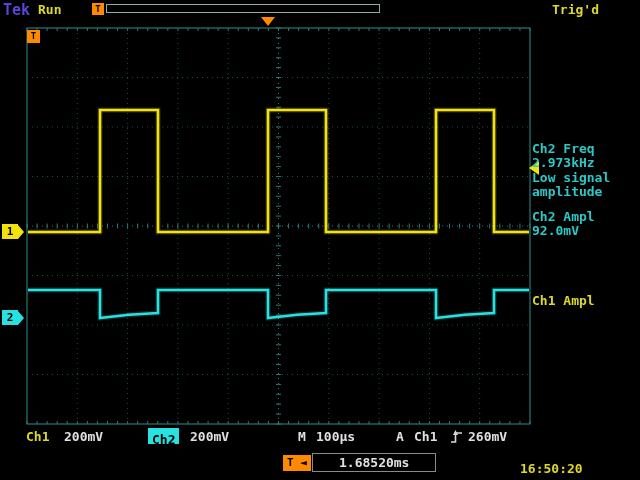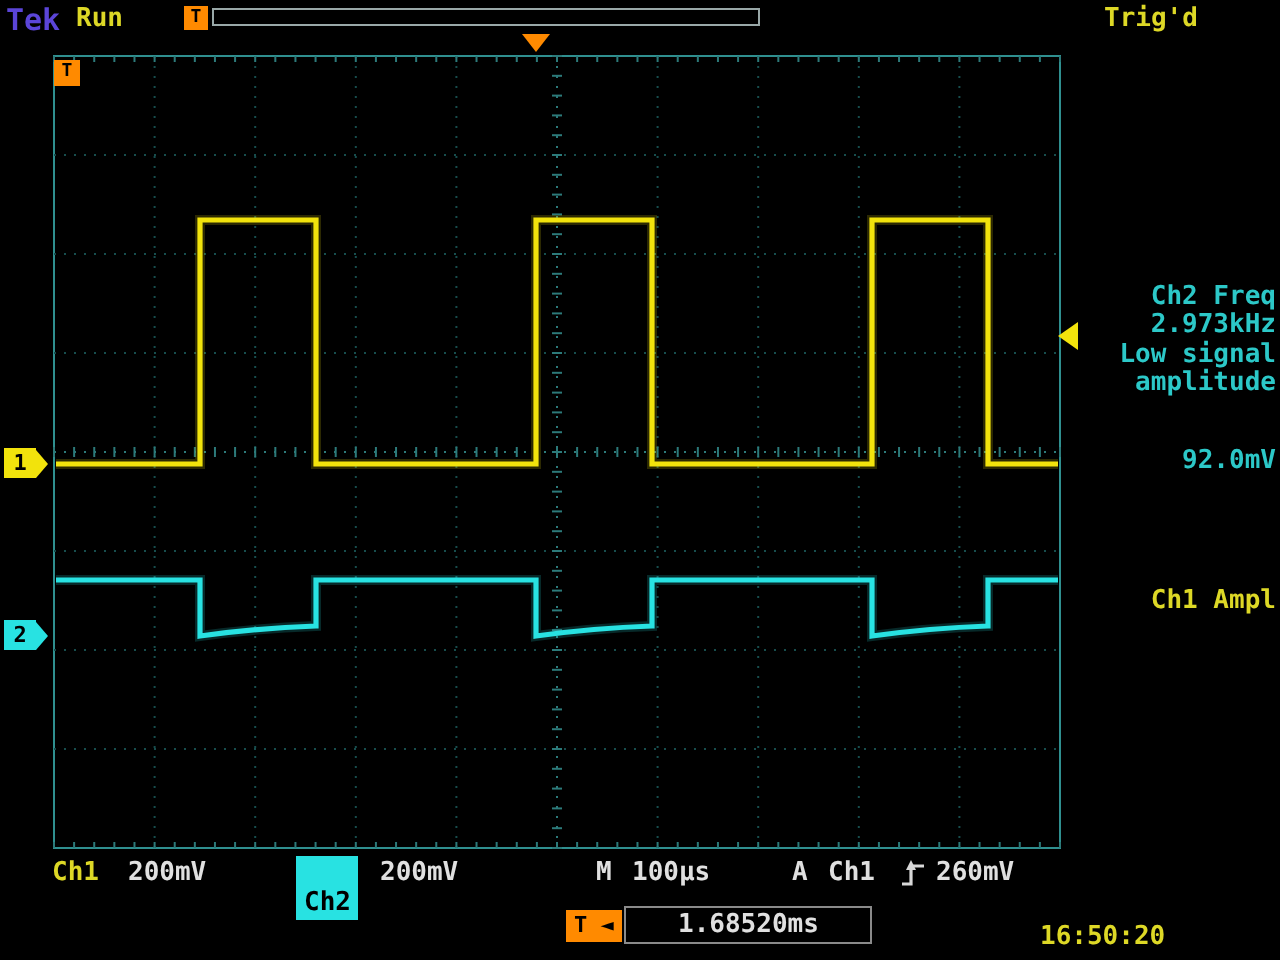--- a/index.html
+++ b/index.html
@@ -9,35 +9,35 @@
   }
   *{box-sizing:border-box}
   html,body{margin:0;padding:0;background:#000;width:640px;height:480px;overflow:hidden}
   #screen{position:absolute;top:0;left:0;width:564px;height:480px;background:#000;
           font-family:"DejaVu Sans Mono",monospace;font-weight:bold;font-size:13px;color:#ddd}
   .abs{position:absolute;white-space:nowrap}
   .t-y{color:var(--c-text_yellow)}
   .t-c{color:var(--c-text_cyan)}
   .t-w{color:var(--c-white)}
   .t-p{color:var(--c-brand)}
-  .rp{left:532px;width:106px;text-align:right}
+  .rp{left:532px;width:106px;text-align:left}
   svg{position:absolute;top:0;left:0;pointer-events:none}
   .mark{display:flex;align-items:center;height:15px}
   .mark .box{width:16px;height:15px;color:#000;text-align:center;line-height:15px;font-size:11px}
   .mark .tri{width:0;height:0;border-top:7px solid transparent;border-bottom:7px solid transparent;border-left:6px solid}
   .tmini{width:12px;height:12px;background:var(--c-trigger);color:#000;font-size:9px;
          line-height:12px;text-align:center}
   .recbar{width:274px;height:9px;border:1px solid #99a8a8;background:#000}
   .tri-down{width:0;height:0;border-left:7px solid transparent;border-right:7px solid transparent;
             border-top:9px solid var(--c-trigger)}
   .tri-left{width:0;height:0;border-top:7px solid transparent;border-bottom:7px solid transparent;
             border-right:10px solid var(--c-ch1)}
   .tbox{background:var(--c-trigger);color:#000;height:16px;line-height:16px;padding:0 4px;font-size:11px}
   .readout{border:1px solid #8a8a8a;height:19px;line-height:17px;padding:0 26px;color:var(--c-white)}
-  .ch2chip{background:var(--c-ch2);color:#000;padding:16px 4px;height:16px;line-height:16px}
+  .ch2chip{background:var(--c-ch2);color:#000;padding:4px 4px;height:16px;line-height:16px}
 </style>
 </head>
 <body>
 
 <div id="screen">
 
   <span class="abs t-p" style="left:3px;top:1px;font-size:15px">Tek</span>
   <span class="abs t-y" style="left:38px;top:2px">Run</span>
   <div class="abs tmini" style="left:92px;top:3px">T</div>
   <div class="abs recbar" style="left:106px;top:4px"></div>
@@ -279,20 +279,21 @@
     <span class="box" style="background:var(--c-ch2)">2</span>
     <span class="tri" style="border-left-color:var(--c-ch2)"></span>
   </div>
 
   <div class="abs tri-left" style="left:529px;top:161px"></div>
 
   <div class="abs rp t-c" style="top:141px">Ch2 Freq</div>
   <div class="abs rp t-c" style="top:155px">2.973kHz</div>
   <div class="abs rp t-c" style="top:184px">amplitude</div>
   <div class="abs rp t-c" style="top:170px">Low signal</div>
+  <div class="abs rp t-c" style="top:209px">Ch2 Ampl</div>
   <div class="abs rp t-c" style="top:223px">92.0mV</div>
   <div class="abs rp t-y" style="top:293px">Ch1 Ampl</div>
 
   <span class="abs t-y" style="left:26px;top:429px">Ch1</span>
   <span class="abs t-w" style="left:64px;top:429px">200mV</span>
   <span class="abs ch2chip" style="left:148px;top:428px">Ch2</span>
   <span class="abs t-w" style="left:190px;top:429px">200mV</span>
   <span class="abs t-w" style="left:298px;top:429px">M</span>
   <span class="abs t-w" style="left:316px;top:429px">100µs</span>
   <span class="abs t-w" style="left:396px;top:429px">A</span>

